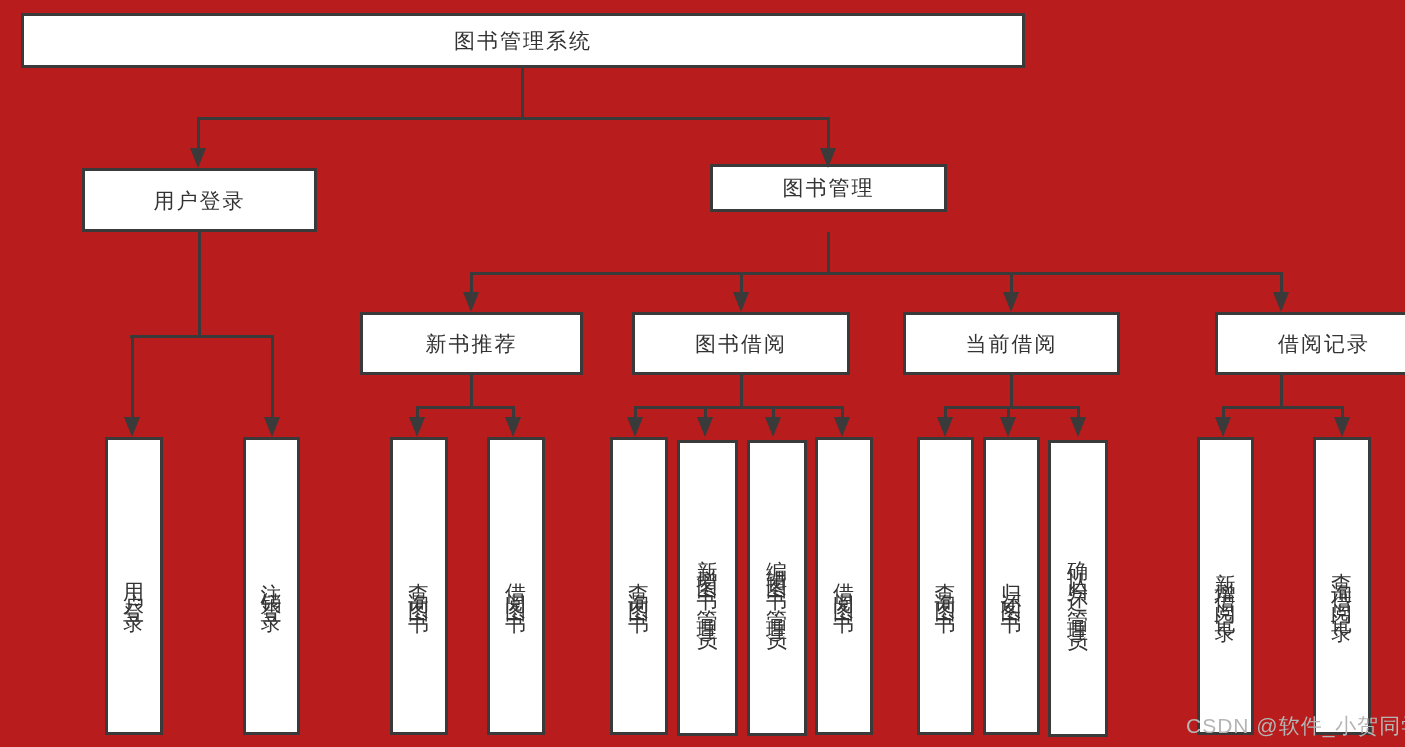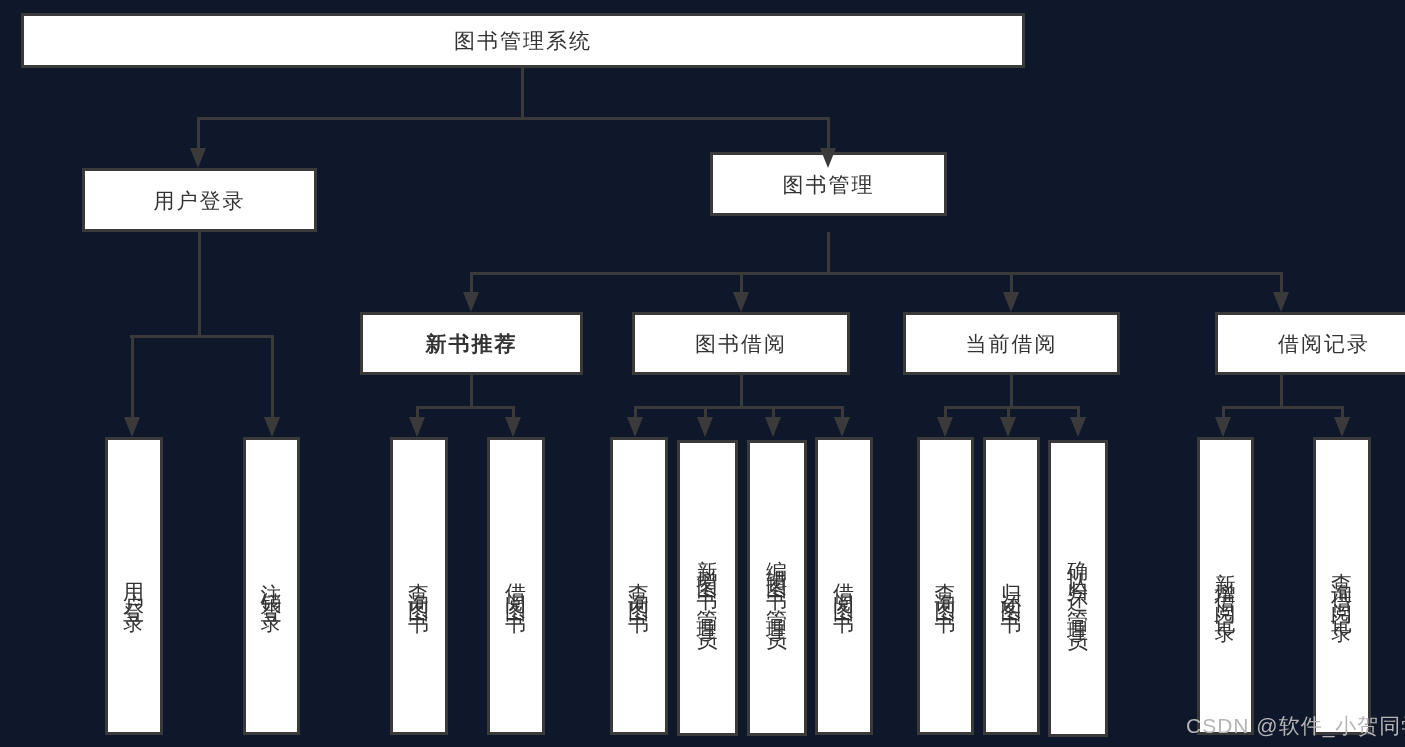--- a/index.html
+++ b/index.html
@@ -1,20 +1,20 @@
 <!DOCTYPE html>
 <html><head>
 <meta charset="utf-8">
 <style>
   html, body { margin: 0; padding: 0; background: #ffffff; }
   .canvas {
     position: relative;
     width: 1405px;
     height: 747px;
-    background: #0f172a;
+    background: #b91c1c;
     font-family: "Liberation Sans", "DejaVu Sans", sans-serif;
     overflow: hidden;
   }
   .node {
     position: absolute;
     box-sizing: border-box;
     border: 3px solid #3a3a3a;
     background: #ffffff;
     display: flex;
     align-items: center;
@@ -57,25 +57,25 @@
 <div class="canvas">
 
   <div class="node" style="left:21px; top:13px; width:1004px; height:55px;">
     <span class="lbl">图书管理系统</span>
   </div>
 
   <div class="node" style="left:82px; top:168px; width:235px; height:64px;">
     <span class="lbl">用户登录</span>
   </div>
 
-  <div class="node" style="left:710px; top:152px; width:237px; height:64px;">
+  <div class="node" style="left:710px; top:164px; width:237px; height:48px;font-family:Liberation Serif, serif;">
     <span class="lbl">图书管理</span>
   </div>
 
-  <div class="node" style="left:360px; top:312px; width:223px; height:63px;font-weight:bold;">
+  <div class="node" style="left:360px; top:312px; width:223px; height:63px;">
     <span class="lbl">新书推荐</span>
   </div>
 
   <div class="node" style="left:632px; top:312px; width:218px; height:63px;">
     <span class="lbl">图书借阅</span>
   </div>
 
   <div class="node" style="left:903px; top:312px; width:217px; height:63px;">
     <span class="lbl">当前借阅</span>
   </div>

